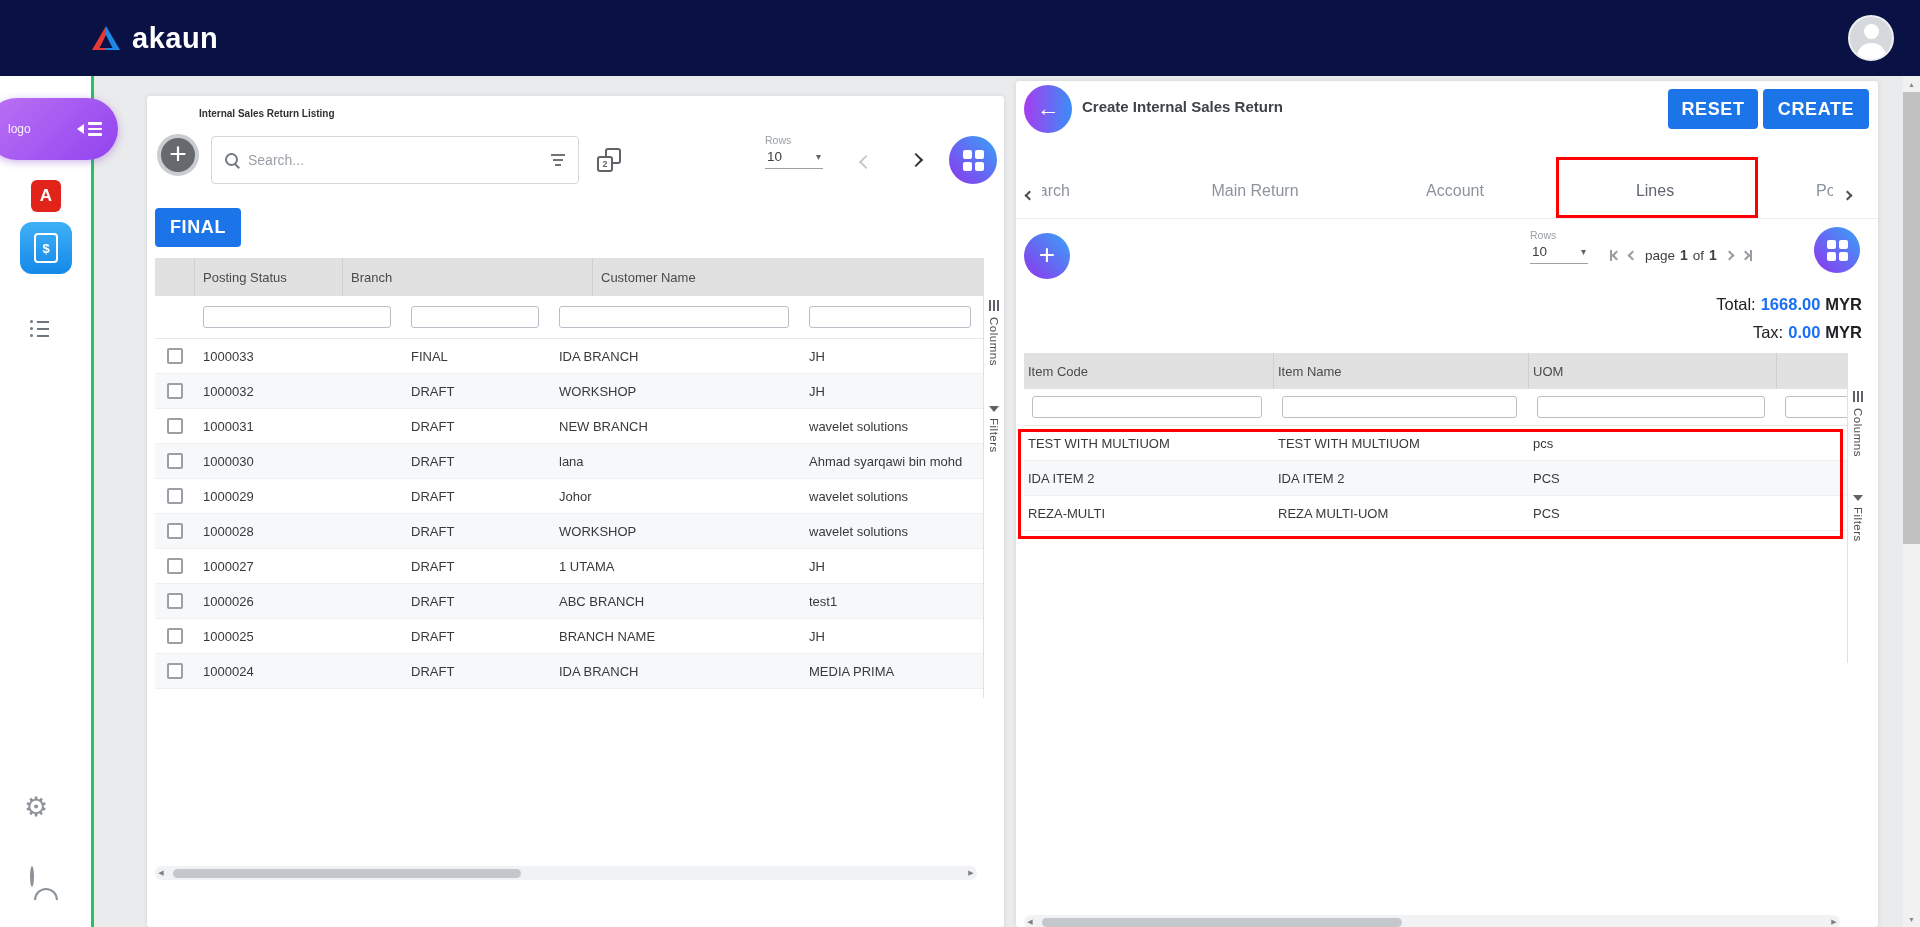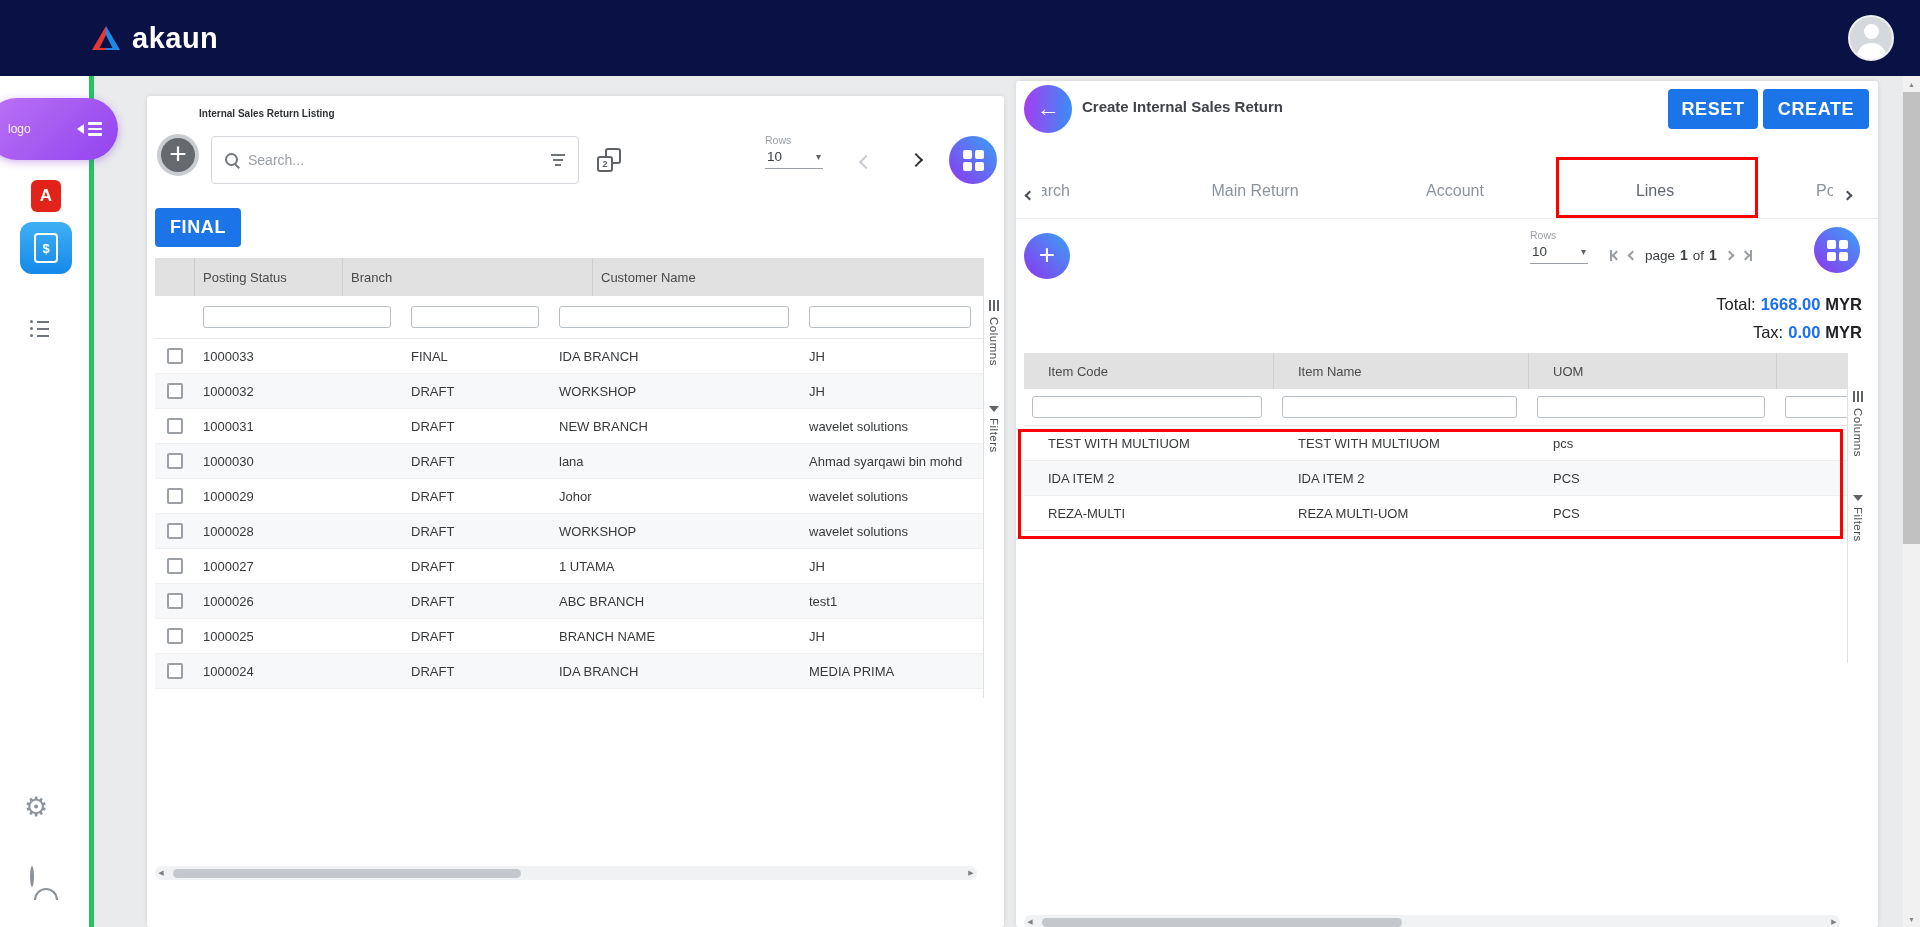--- a/index.html
+++ b/index.html
@@ -8,21 +8,21 @@
 
   
   .topbar { position:absolute; left:0; top:0; width:1920px; height:76px; background:#0a1144; z-index:20; }
   .brand { position:absolute; left:90px; top:0; height:76px; display:flex; align-items:center; gap:10px; }
   .brand-text { color:#fff; font-size:29px; font-weight:bold; letter-spacing:.5px; }
   .avatar { position:absolute; left:1848px; top:15px; width:46px; height:46px; border-radius:50%; background:#d5d8dc; border:2px solid #eef0f2; overflow:hidden; }
   .avatar .head { position:absolute; left:14px; top:7px; width:15px; height:15px; background:#fff; border-radius:50%; }
   .avatar .body { position:absolute; left:7px; top:26px; width:29px; height:18px; background:#fff; border-radius:14px 14px 0 0; }
 
   
-  .sidebar { position:absolute; left:0; top:76px; width:94px; height:851px; background:#fff; border-right:5px solid #22c55e; z-index:5; }
+  .sidebar { position:absolute; left:0; top:76px; width:94px; height:851px; background:#fff; border-right:3px solid #22c55e; z-index:5; }
   .logo-pill { position:absolute; left:-14px; top:22px; width:132px; height:62px; border-radius:31px;
     background:linear-gradient(135deg,#bb72f4,#9244ef); display:flex; align-items:center; justify-content:space-between;
     padding:0 16px 0 22px; z-index:6; box-shadow:0 2px 8px rgba(120,40,200,.35); }
   .logo-pill .logo-txt { color:rgba(255,255,255,.9); font-size:12px; }
   .collapse-ic { display:flex; align-items:center; gap:4px; }
   .collapse-ic .tri { width:0; height:0; border-top:5px solid transparent; border-bottom:5px solid transparent; border-right:7px solid #fff; }
   .collapse-ic .bars span { display:block; width:14px; height:2.5px; background:#fff; margin:3px 0; border-radius:1px; }
   .pdf-ic { position:absolute; left:31px; top:104px; width:30px; height:32px; background:#e2231a; border-radius:6px;
     color:#fff; font-weight:bold; font-size:17px; display:flex; align-items:center; justify-content:center; }
   .app-ic { position:absolute; left:20px; top:146px; width:52px; height:52px; border-radius:12px;
@@ -139,21 +139,21 @@
   .dtbl { position:absolute; left:8px; top:272px; width:823px; font-size:13px; color:#37393b; }
   .dhead { display:flex; align-items:center; height:36px; background:#e1e1e1; color:#4a4a4a; }
   .dhead > div { border-right:1px solid #cfcfcf; height:100%; display:flex; align-items:center; }
   .dhead > div:last-child { border-right:none; }
   .dfilter { display:flex; align-items:center; height:37px; background:#fff; border-bottom:1px solid #e8e8e8; }
   .dfilter input { height:22px; border:1px solid #b9bfc6; border-radius:3px; width:calc(100% - 20px); margin-left:8px;
     font-family:"Liberation Sans",sans-serif; font-size:12px; padding:0 5px; outline:none; }
   .drow { display:flex; align-items:center; height:35px; border-bottom:1px solid #f0f0f1; cursor:pointer; }
   .drow:nth-child(even) { background:#f6f8fa; }
   .d1 { width:250px; flex:0 0 250px; } .d2 { width:255px; flex:0 0 255px; } .d3 { width:248px; flex:0 0 248px; } .d4 { width:70px; flex:0 0 70px; }
-  .d1,.d2,.d3,.d4 { padding-left:24px; overflow:hidden; white-space:nowrap; }
+  .d1,.d2,.d3,.d4 { padding-left:4px; overflow:hidden; white-space:nowrap; }
 
   
   .vsb { position:absolute; left:1903px; top:76px; width:17px; height:851px; background:#f1f1f1; z-index:15; }
   .vsb .ar { position:absolute; left:0; width:17px; height:16px; color:#8a8a8a; font-size:7px; display:flex; align-items:center; justify-content:center; cursor:pointer; }
   .vsb .ar.up { top:0; } .vsb .ar.down { bottom:0; }
   .vsb .thumb { position:absolute; left:0; top:16px; width:17px; height:452px; background:#c1c1c1; cursor:pointer; }
 
   
   .annotation { position:absolute; border:3px solid #fe0000; z-index:60; pointer-events:none; }
   .ann-lines { left:1556px; top:157px; width:202px; height:61px; }

